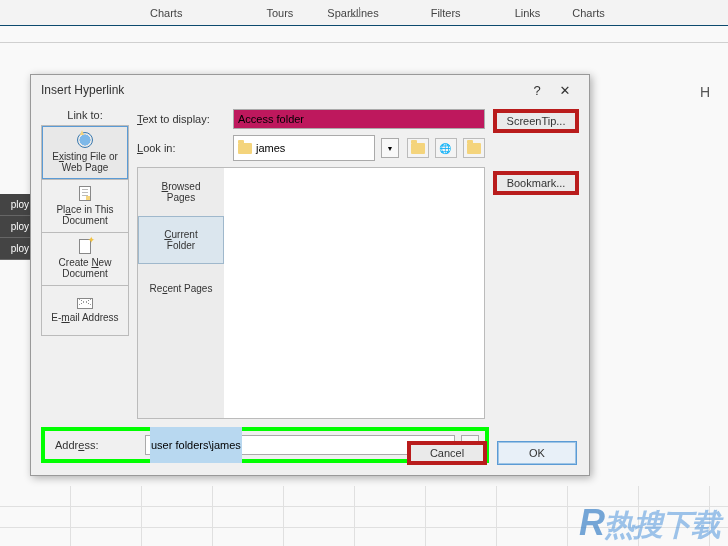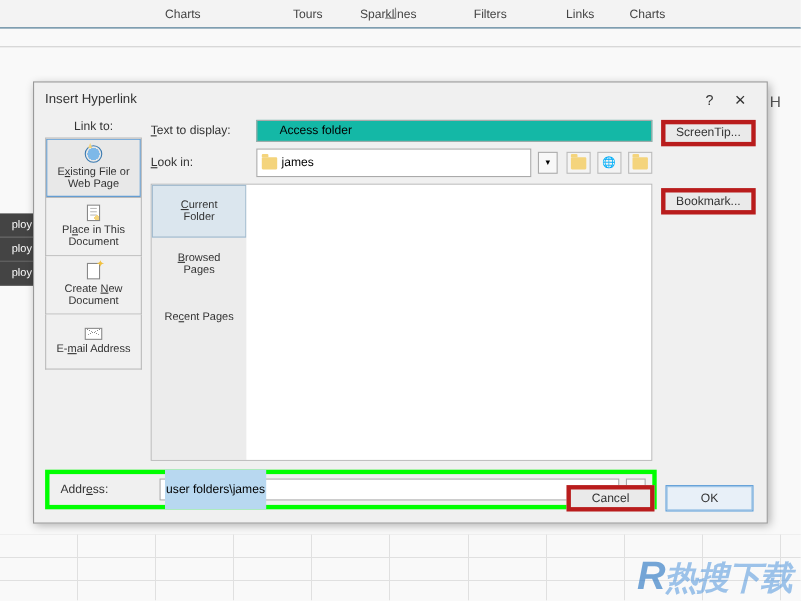--- a/index.html
+++ b/index.html
@@ -16,21 +16,21 @@
 .ribbon-launcher { position: absolute; left: 350px; top: 7px; width: 10px; height: 10px; border-right: 1px solid #888; border-bottom: 1px solid #888; }
 .ribbon-launcher::after { content: ''; position: absolute; bottom: -1px; right: -1px; width: 4px; height: 4px; border-right: 1px solid #888; border-bottom: 1px solid #888; }
 
 .sheet { position: absolute; top: 26px; left: 0; right: 0; bottom: 0; background: #f9f9f9; }
 .sheet::before { content: ''; position: absolute; top: 16px; left: 0; right: 0; height: 1px; background: #d0d0d0; }
 .col-h { position: absolute; right: 18px; top: 58px; font-size: 14px; color: #555; }
 
 .emp-cells { position: absolute; left: 0; top: 168px; }
 .emp-cell { width: 30px; height: 22px; background: #444; color: #fff; font-size: 10px; display: flex; align-items: center; justify-content: flex-end; padding-right: 1px; border-bottom: 1px solid #666; }
 
-.dialog { position: absolute; left: 30px; top: 74px; width: 668px; height: 402px; background: #f0f0f0; border: 1px solid #999; box-shadow: 2px 2px 8px rgba(0,0,0,0.3); }
+.dialog { position: absolute; left: 30px; top: 74px; width: 560px; height: 402px; background: #f0f0f0; border: 1px solid #999; box-shadow: 2px 2px 8px rgba(0,0,0,0.3); }
 .dlg-title { height: 30px; display: flex; align-items: center; padding: 0 10px; font-size: 12px; color: #333; }
 .dlg-title-text { flex: 1; }
 .dlg-help { width: 28px; text-align: center; font-size: 13px; cursor: pointer; }
 .dlg-close { width: 28px; text-align: center; font-size: 13px; cursor: pointer; }
 
 .dlg-body { display: flex; padding: 4px 10px 10px 10px; height: calc(100% - 30px); gap: 8px; }
 
 .linkto-col { width: 88px; display: flex; flex-direction: column; }
 .linkto-label { font-size: 11px; text-align: center; margin-bottom: 4px; color: #333; }
 .linkto-item { border: 1px solid #bbb; padding: 6px 2px; text-align: center; font-size: 10px; color: #333; background: #f0f0f0; cursor: pointer; min-height: 50px; display: flex; flex-direction: column; align-items: center; justify-content: center; gap: 3px; }
@@ -46,21 +46,21 @@
 .ic-newdoc { width: 12px; height: 15px; background: #fff; border: 1px solid #888; position: relative; }
 .ic-newdoc::after { content:''; position:absolute; top:-3px; right:-4px; width:8px; height:8px; color:#f0a020; font-size:10px; line-height:8px; }
 .ic-newdoc::before { content:'✦'; position:absolute; top:-5px; right:-5px; color:#f0c040; font-size:9px; }
 .ic-mail { width: 16px; height: 11px; background: #fff; border: 1px solid #888; position: relative; }
 .ic-mail::after { content:''; position:absolute; top:0; left:0; right:0; height:6px; background: linear-gradient(to bottom right, transparent 48%, #888 49%, #888 51%, transparent 52%), linear-gradient(to bottom left, transparent 48%, #888 49%, #888 51%, transparent 52%); }
 
 .main-col { flex: 1; display: flex; flex-direction: column; gap: 6px; }
 .row { display: flex; align-items: center; gap: 6px; }
 .lbl { font-size: 11px; color: #333; width: 90px; }
 .lbl .ul { text-decoration: underline; }
-.text-input { flex: 1; height: 20px; border: 1px solid #aaa; background: #14b8a6; font-size: 11px; padding: 0 20px; }
+.text-input { flex: 1; height: 20px; border: 1px solid #aaa; background: #be185d; font-size: 11px; padding: 0 4px; }
 .lookin-row .text-input { background: #fff; display: flex; align-items: center; gap: 4px; padding: 12px 4px; }
 .folder-ic { width: 14px; height: 11px; background: #f4d47c; border-radius: 1px; position: relative; display:inline-block; }
 .folder-ic::before { content:''; position:absolute; top:-3px; left:0; width:6px; height:3px; background:#f4d47c; border-radius:1px 1px 0 0; }
 .dd-btn { width: 18px; height: 20px; border: 1px solid #aaa; background: #f8f8f8; display: flex; align-items: center; justify-content: center; font-size: 7px; cursor: pointer; }
 .tool-btn { width: 22px; height: 20px; border: 1px solid #bbb; background: #f4f4f4; display: flex; align-items: center; justify-content: center; cursor: pointer; font-size: 10px; }
 .tool-btn.sep { margin-left: 2px; }
 
 .browse-area { display: flex; flex: 1; gap: 0; border: 1px solid #bbb; }
 .browse-tabs { width: 86px; background: #ececec; display: flex; flex-direction: column; }
 .browse-tab { height: 48px; display: flex; align-items: center; justify-content: center; text-align: center; font-size: 10px; color: #333; border: 1px solid transparent; cursor: pointer; padding: 0 4px; }
@@ -153,25 +153,25 @@
         <div class="tool-btn">
             <span>🌐</span>
           </div>
         <div class="tool-btn">
             <span class="folder-ic"></span>
           </div>
       </div>
 
       <div class="browse-area">
         <div class="browse-tabs">
+          <div class="browse-tab">
+              <div><span class="ul">B</span><span>rowsed</span><br><span>Pages</span></div>
+            </div>
           <div class="browse-tab selected">
               <div><span class="ul">C</span><span>urrent</span><br><span>Folder</span></div>
-            </div>
-          <div class="browse-tab">
-              <div><span class="ul">B</span><span>rowsed</span><br><span>Pages</span></div>
             </div>
           <div class="browse-tab">
               <div><span>Re</span><span class="ul">c</span><span>ent Pages</span></div>
             </div>
         </div>
         <div class="file-list"></div>
       </div>
 
       <div class="addr-row">
         <span class="lbl"><span>Addr</span><span class="ul">e</span><span>ss:</span></span>

